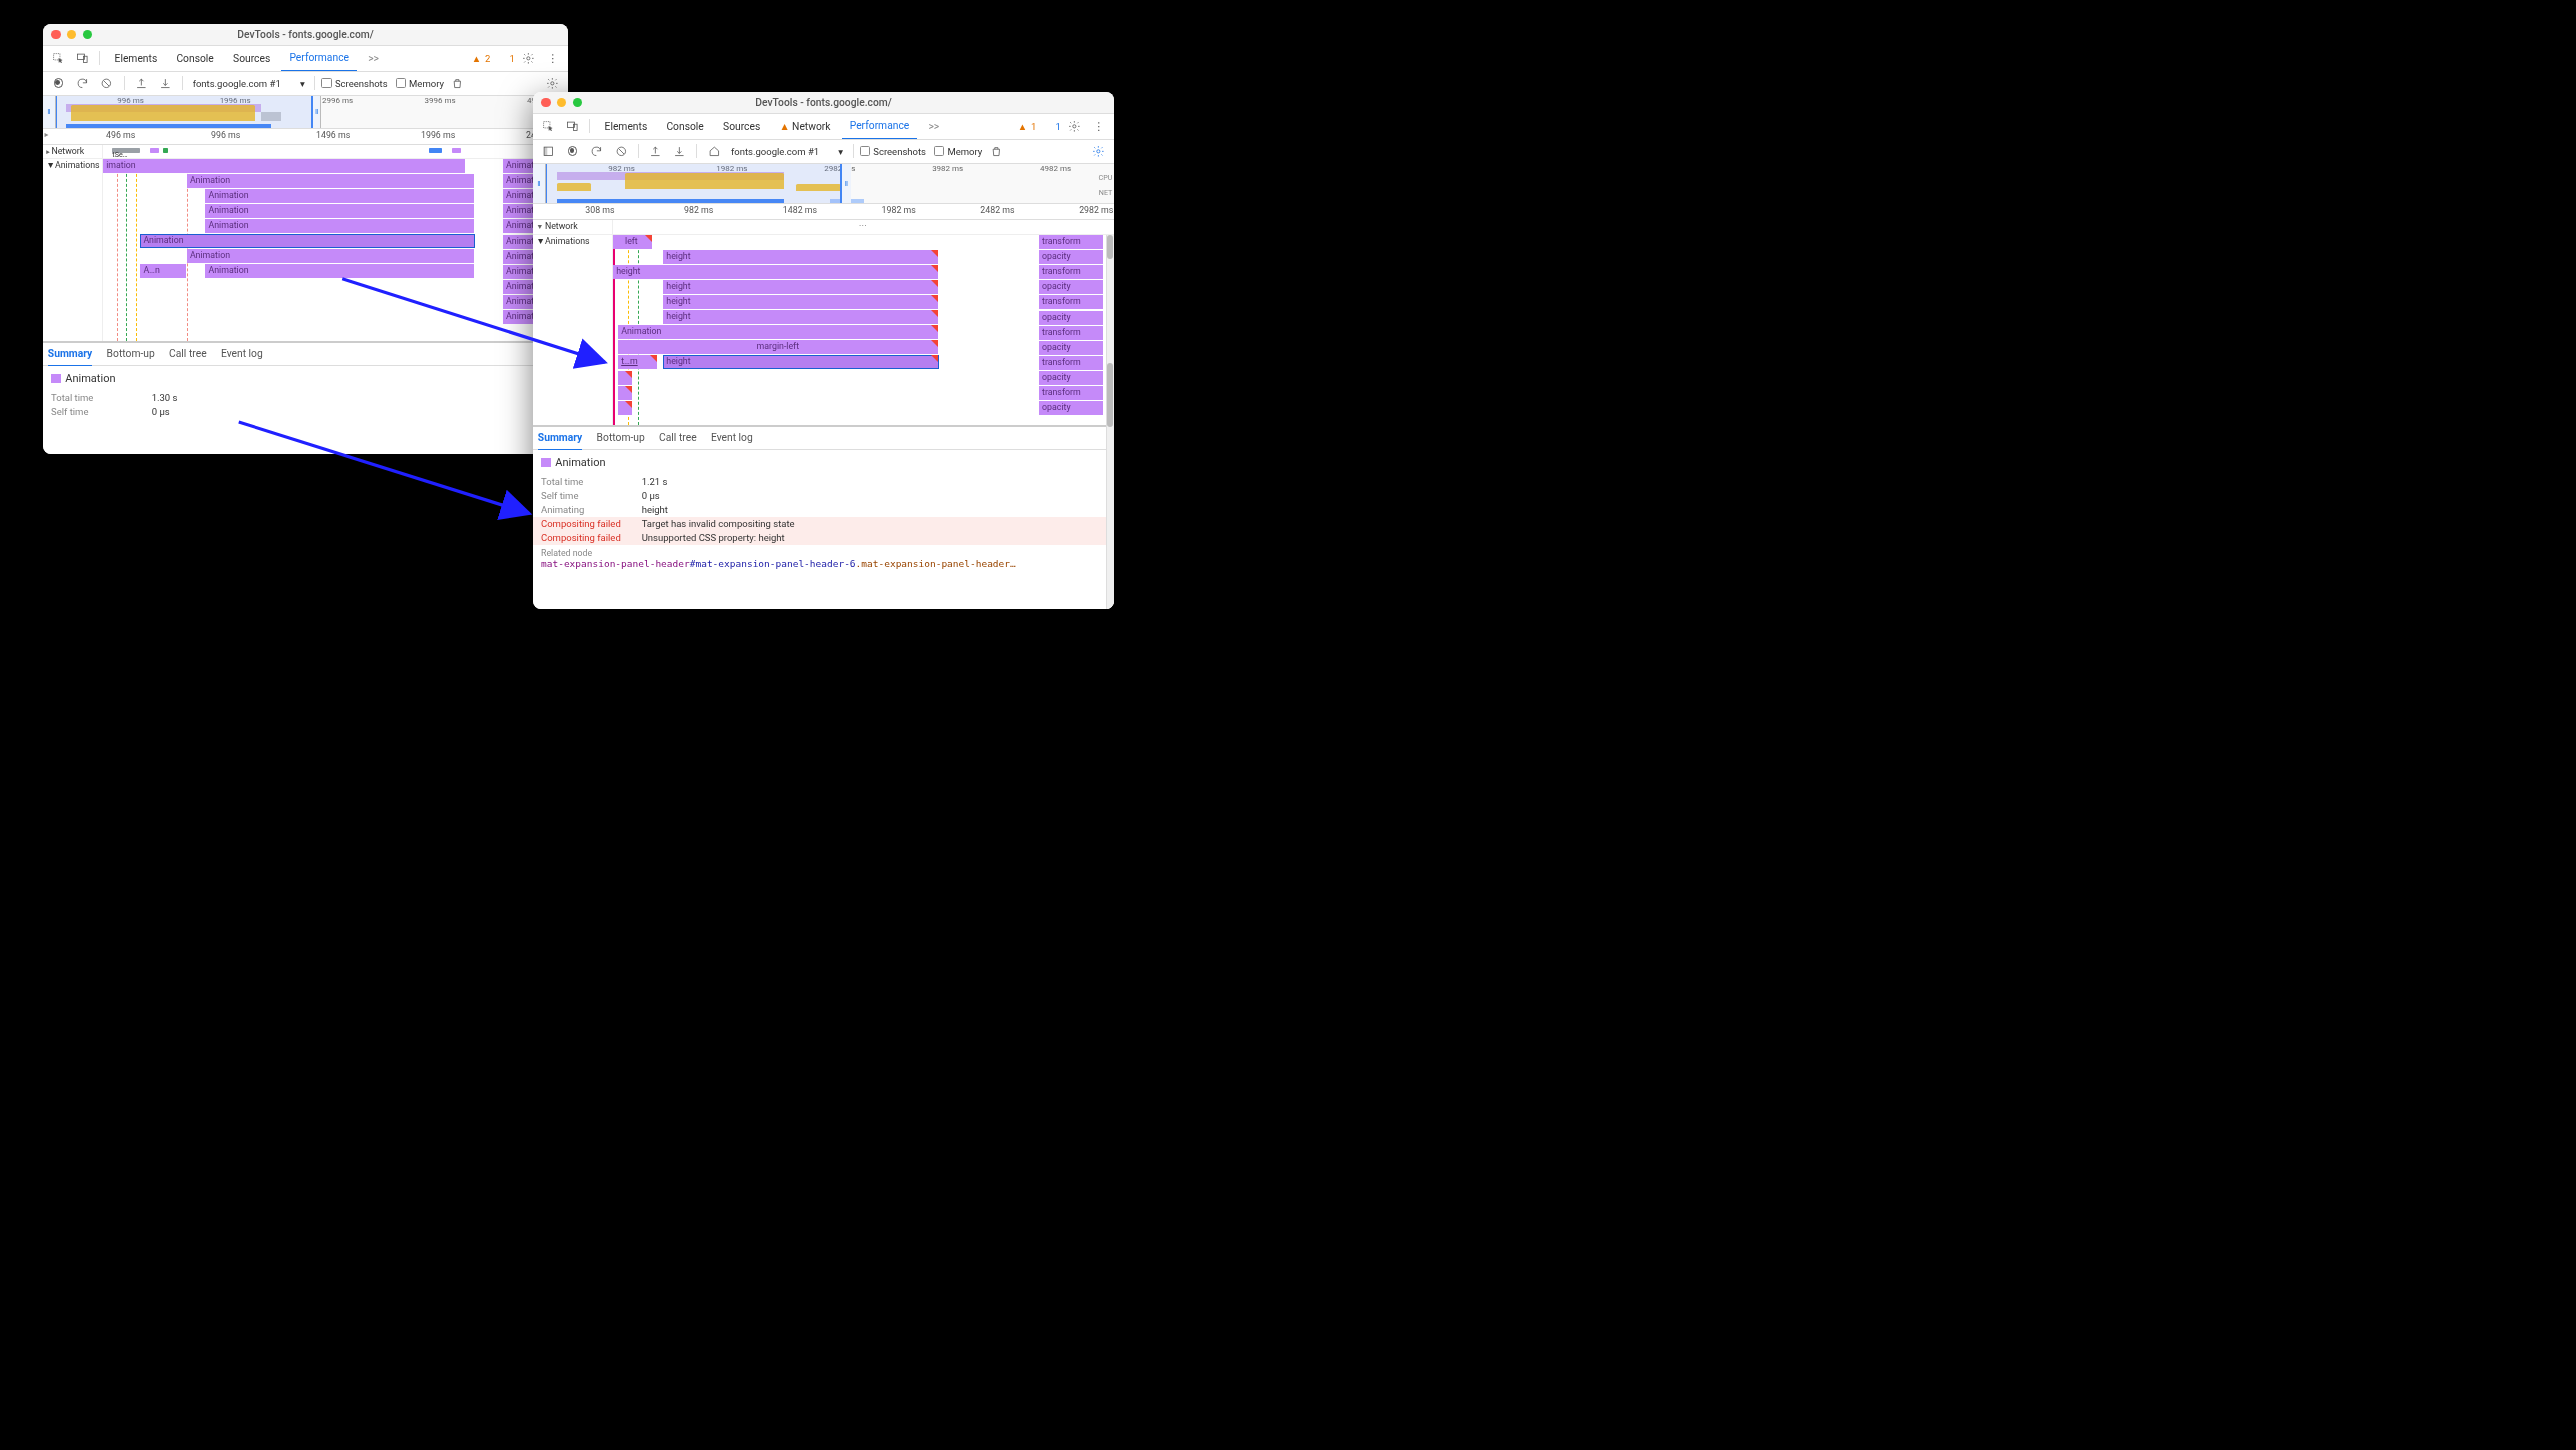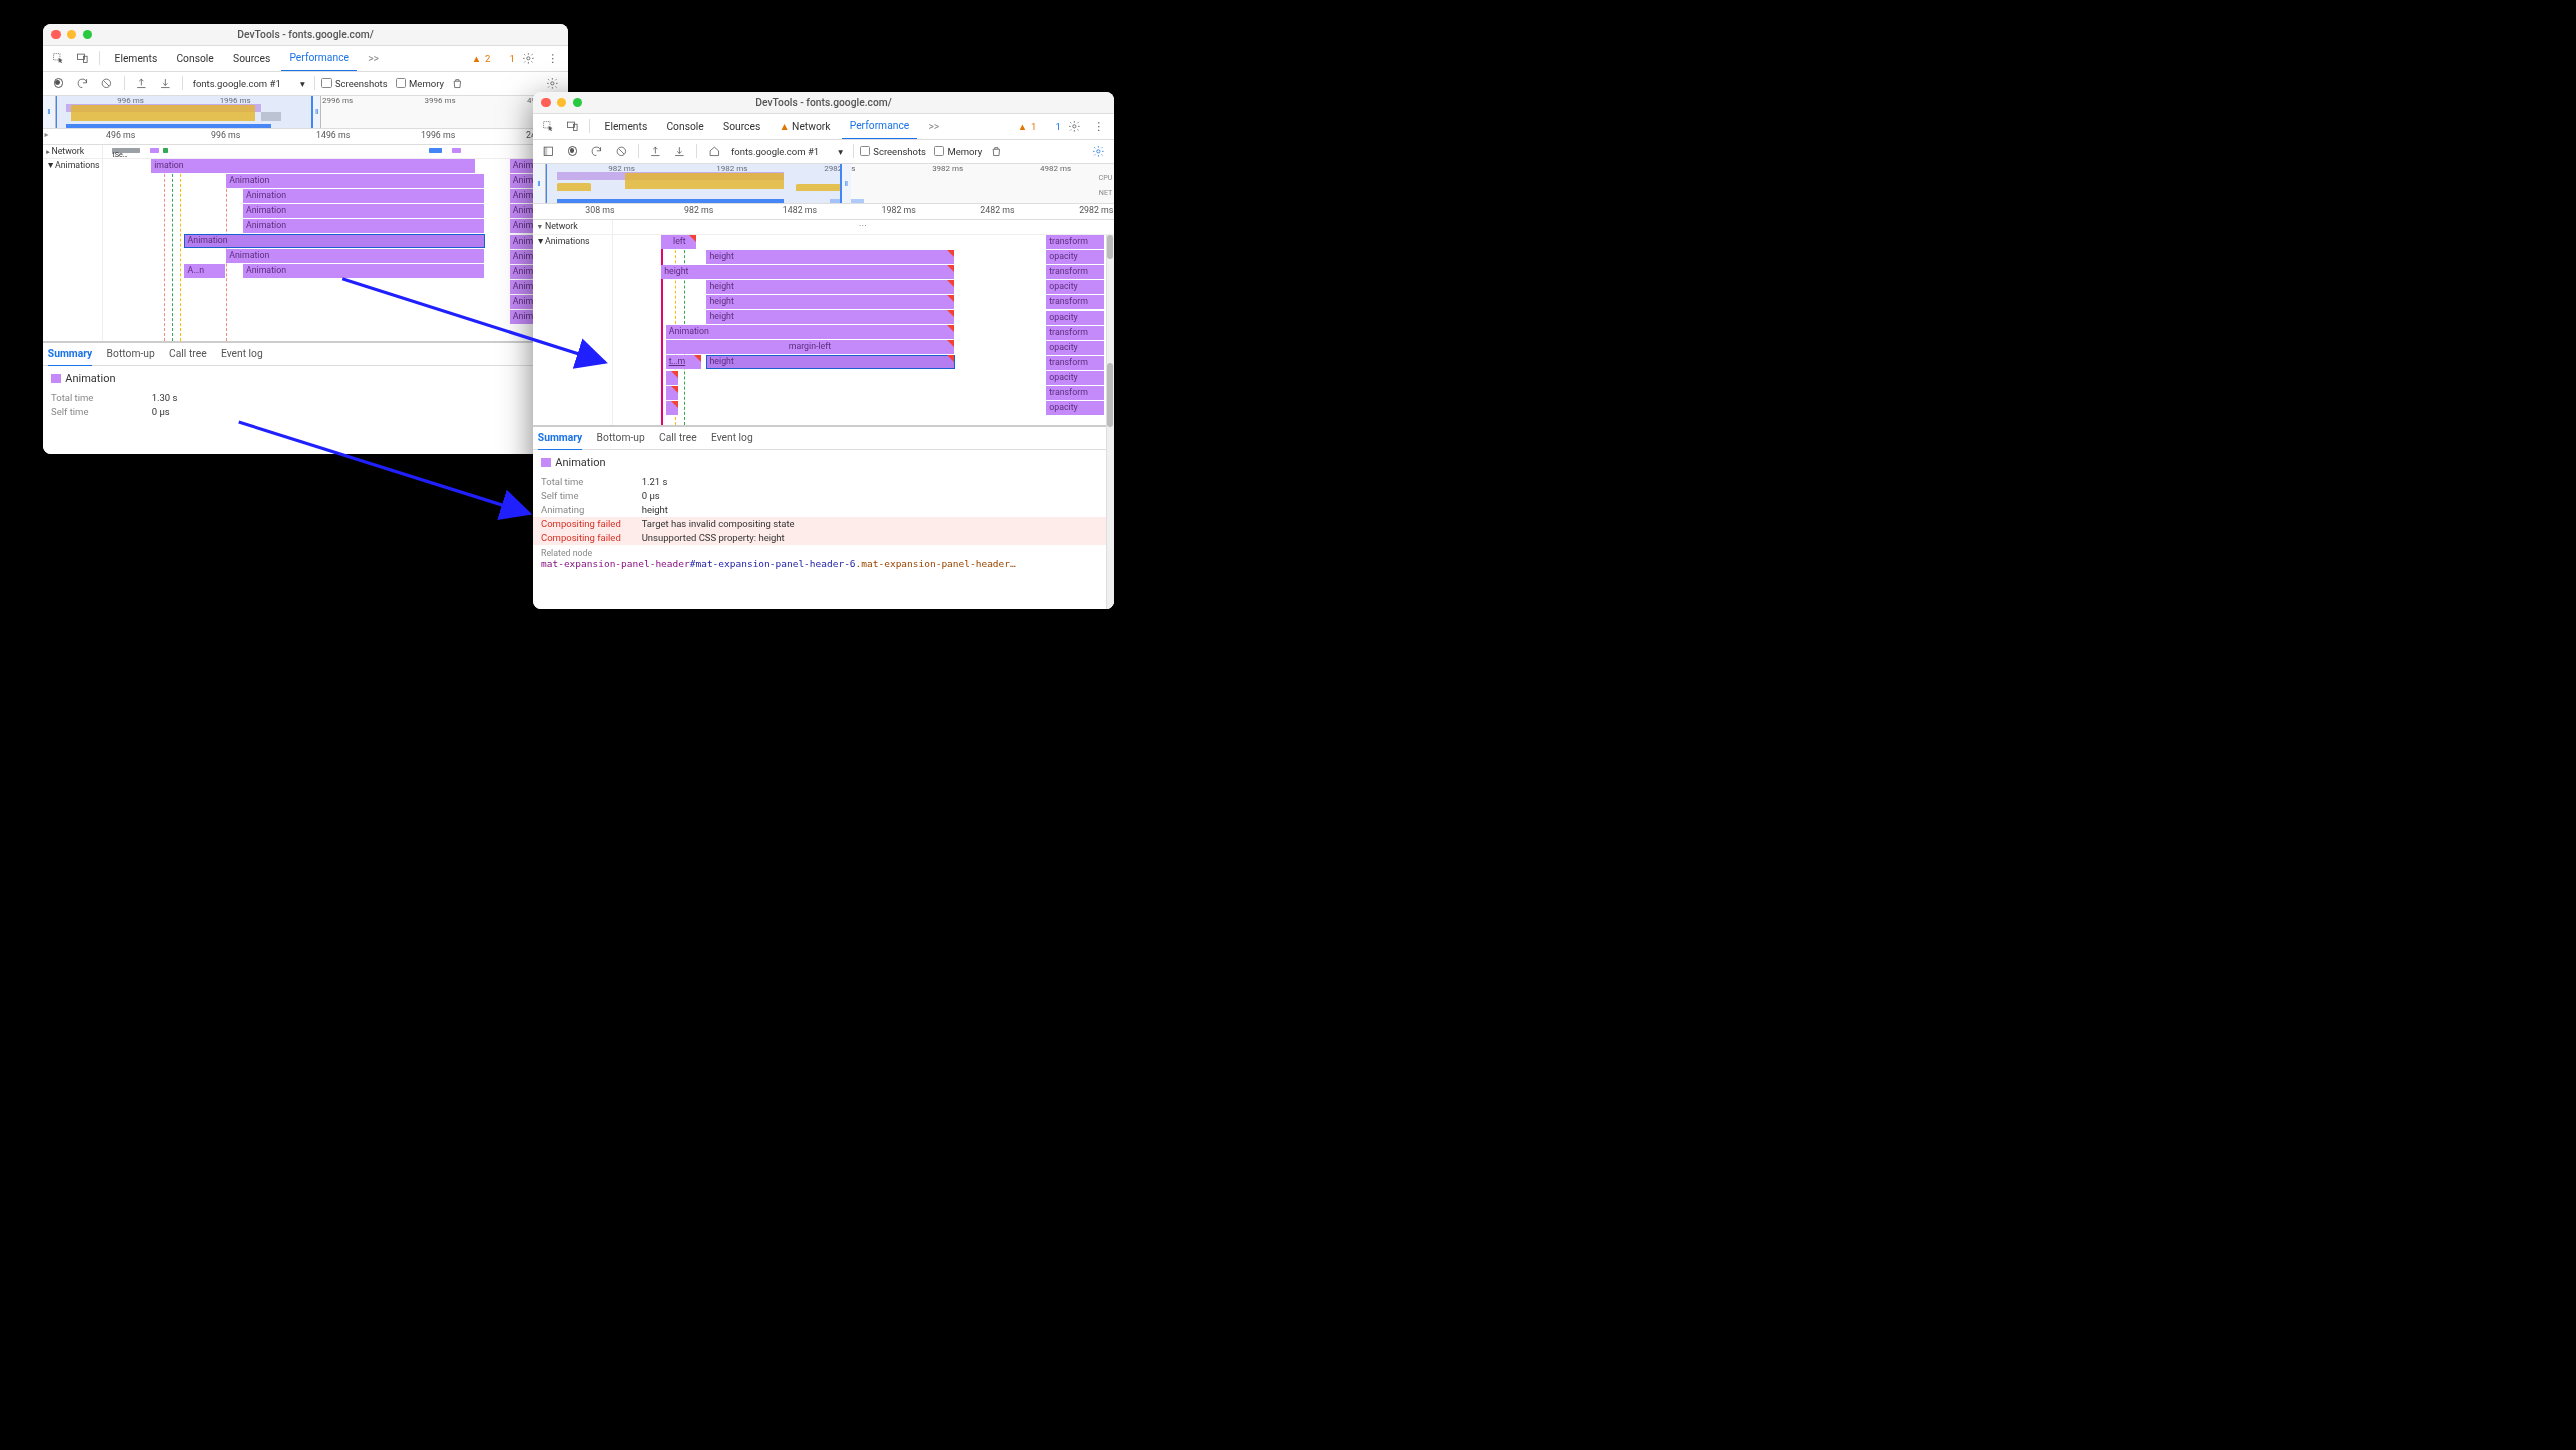--- a/index.html
+++ b/index.html
@@ -127,21 +127,20 @@
     flex-shrink:0;
   }
   .track-label .tri { font-size:7.2px; color:#666; margin-right:1.6px;}
   .track-content { flex:1; position:relative; overflow:hidden;}
 
   .flame-area {
     flex:1;
     display:flex;
     overflow:hidden;
     position:relative;
-    gap:48px;
   }
   .flame-left {
     width:60px;
     border-right:0.8px solid #eee;
     flex-shrink:0;
     padding:1.6px 3.2px;
     font-size:8.8px;
   }
   .flame-main {
     flex:1;

